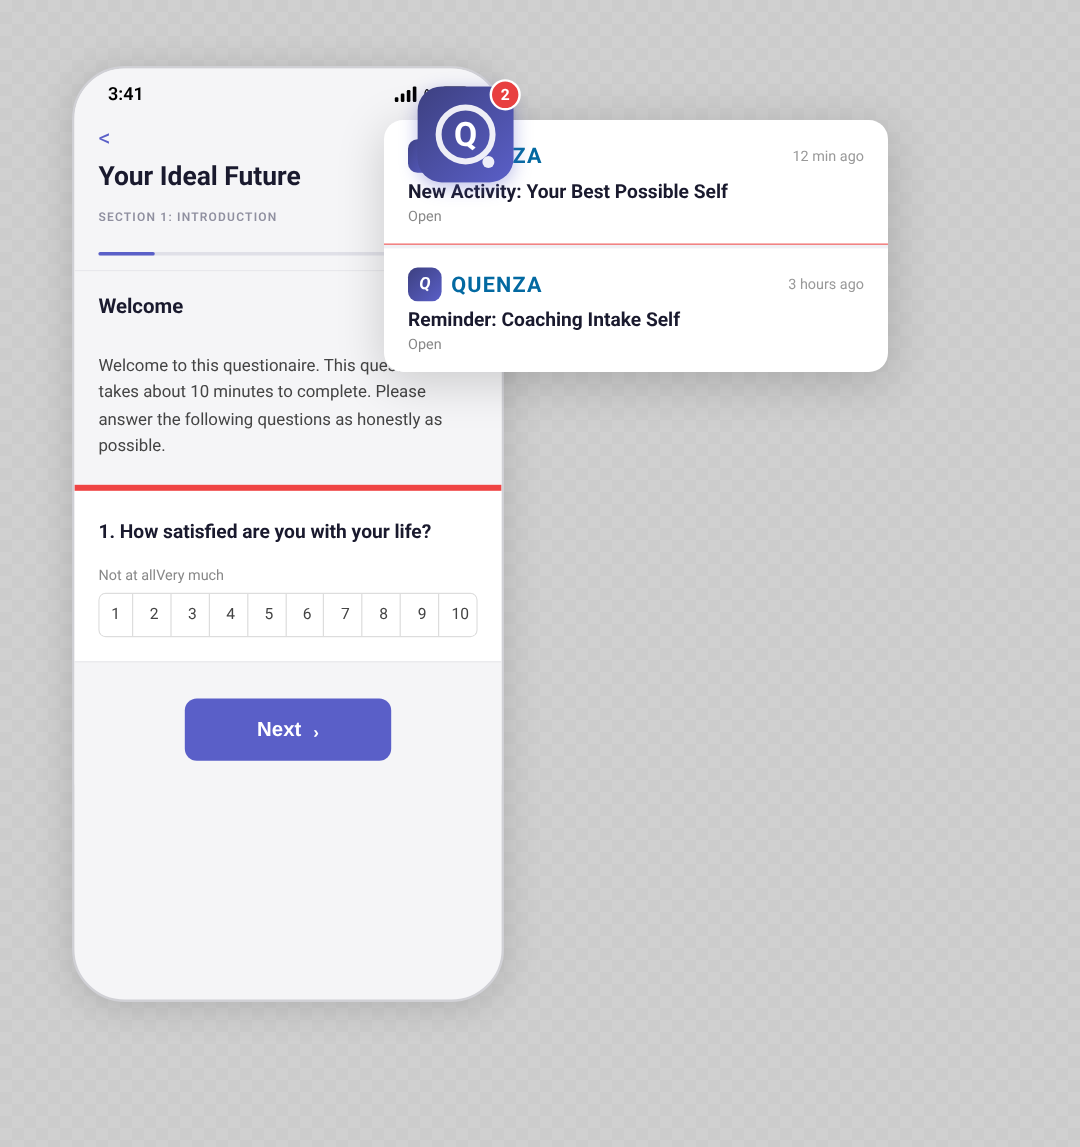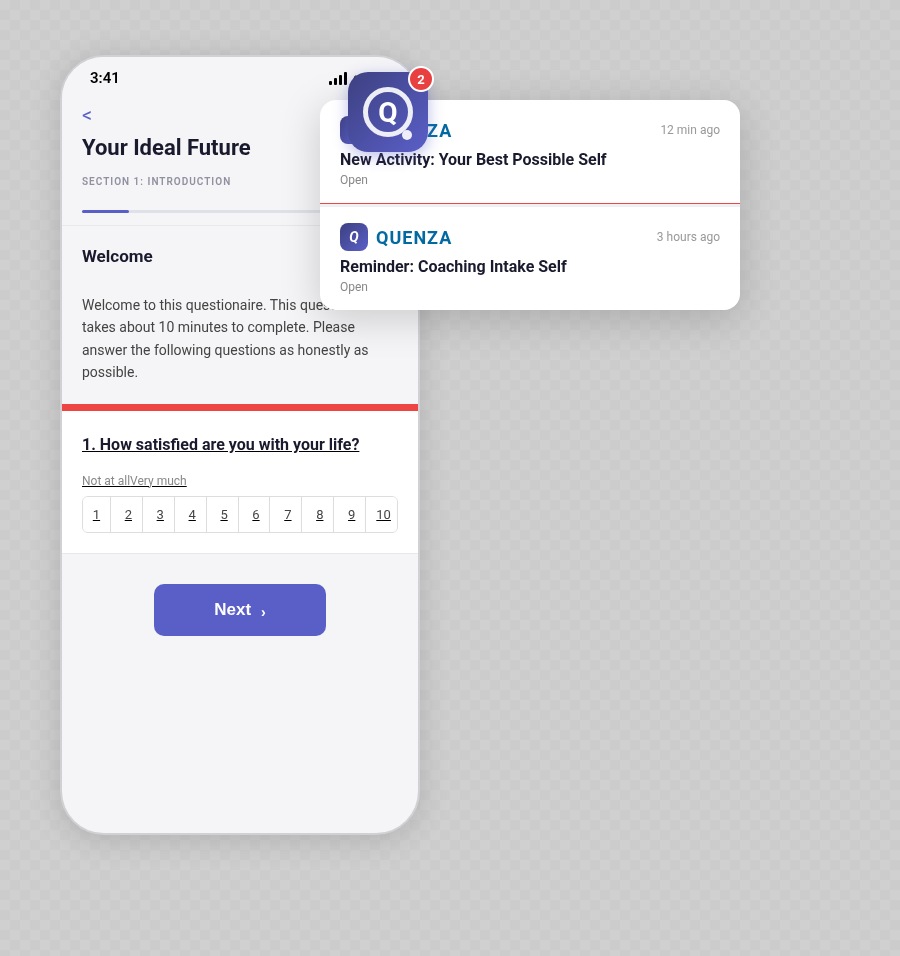--- a/index.html
+++ b/index.html
@@ -164,22 +164,21 @@
       font-size: 14px;
       color: #444;
       line-height: 1.6;
     }
 
     
     .question-section {
       background: #fff;
       margin: 0;
       padding: 24px 20px 20px 20px;
-      border-top: 7px solid #ef4444;
-      text-decoration: underline;
+      border-top: 5px solid #ef4444;
     }
 
     .question-text {
       font-size: 16px;
       font-weight: 700;
       color: #1a1a2e;
       margin-bottom: 20px;
     }
 
     .scale-labels {

